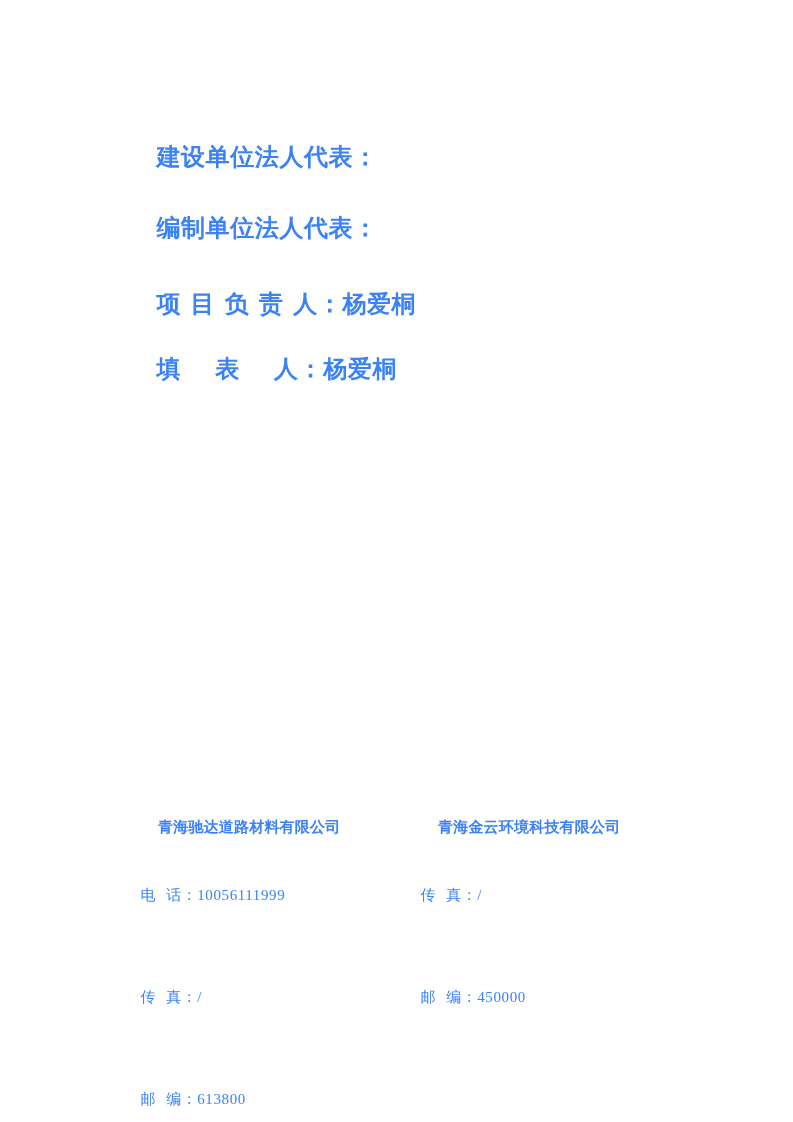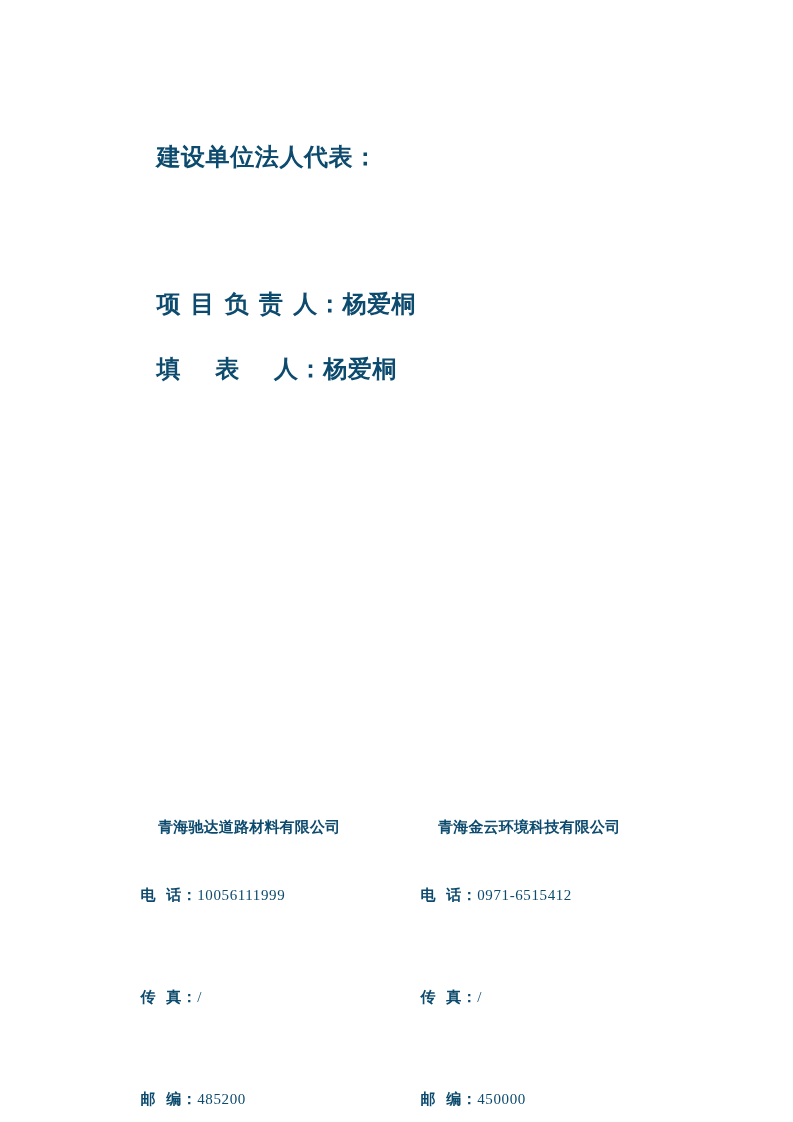--- a/index.html
+++ b/index.html
@@ -5,21 +5,21 @@
   html, body {
     margin: 0;
     padding: 0;
     background: #ffffff;
   }
   .page {
     position: relative;
     width: 793px;
     height: 1122px;
     background: #ffffff;
-    color: #0c4a6e;
+    color: #3b82f6;
     font-family: "Liberation Serif", serif;
     overflow: hidden;
   }
   
   .sig-line {
     position: absolute;
     left: 118px;
     font-size: 24px;
     font-weight: bold;
     line-height: 1;
@@ -48,62 +48,62 @@
   .company-name {
     font-weight: bold;
     letter-spacing: 0.2px;
     white-space: pre;
     margin-left: 40px;
   }
   .info-row {
     white-space: pre;
   }
   .info-label {
-    font-weight: bold;
+    font-weight: normal;
     word-spacing: 6px;
     letter-spacing: 0.5px;
   }
   .info-value {
     letter-spacing: 0.6px;
   }
 </style>
 </head>
 <body>
 
 <div class="page">
 
   <div class="sig-line sig-line-0">
     <span class="sig-label">建设单位法人代表：</span><span class="sig-value"></span>
+  </div>
+  <div class="sig-line sig-line-1">
+    <span class="sig-label">编制单位法人代表：</span><span class="sig-value"></span>
   </div>
   <div class="sig-line sig-line-2">
     <span class="sig-label">项 目 负 责 人：</span><span class="sig-value">杨爱桐</span>
   </div>
   <div class="sig-line sig-line-3">
     <span class="sig-label">填　 表　 人：</span><span class="sig-value">杨爱桐</span>
   </div>
 
   <div class="company company-left">
     <div class="company-name">青海驰达道路材料有限公司</div>
     <div class="info-row">
       <span class="info-label">电 话：</span><span class="info-value">10056111999</span>
     </div>
     <div class="info-row">
       <span class="info-label">传 真：</span><span class="info-value">/</span>
     </div>
     <div class="info-row">
-      <span class="info-label">邮 编：</span><span class="info-value">485200</span>
+      <span class="info-label">邮 编：</span><span class="info-value">613800</span>
     </div>
 
   </div>
 
   <div class="company company-right">
     <div class="company-name">青海金云环境科技有限公司</div>
-    <div class="info-row">
-      <span class="info-label">电 话：</span><span class="info-value">0971-6515412</span>
-    </div>
     <div class="info-row">
       <span class="info-label">传 真：</span><span class="info-value">/</span>
     </div>
     <div class="info-row">
       <span class="info-label">邮 编：</span><span class="info-value">450000</span>
     </div>
 
   </div>
 
 </div>

